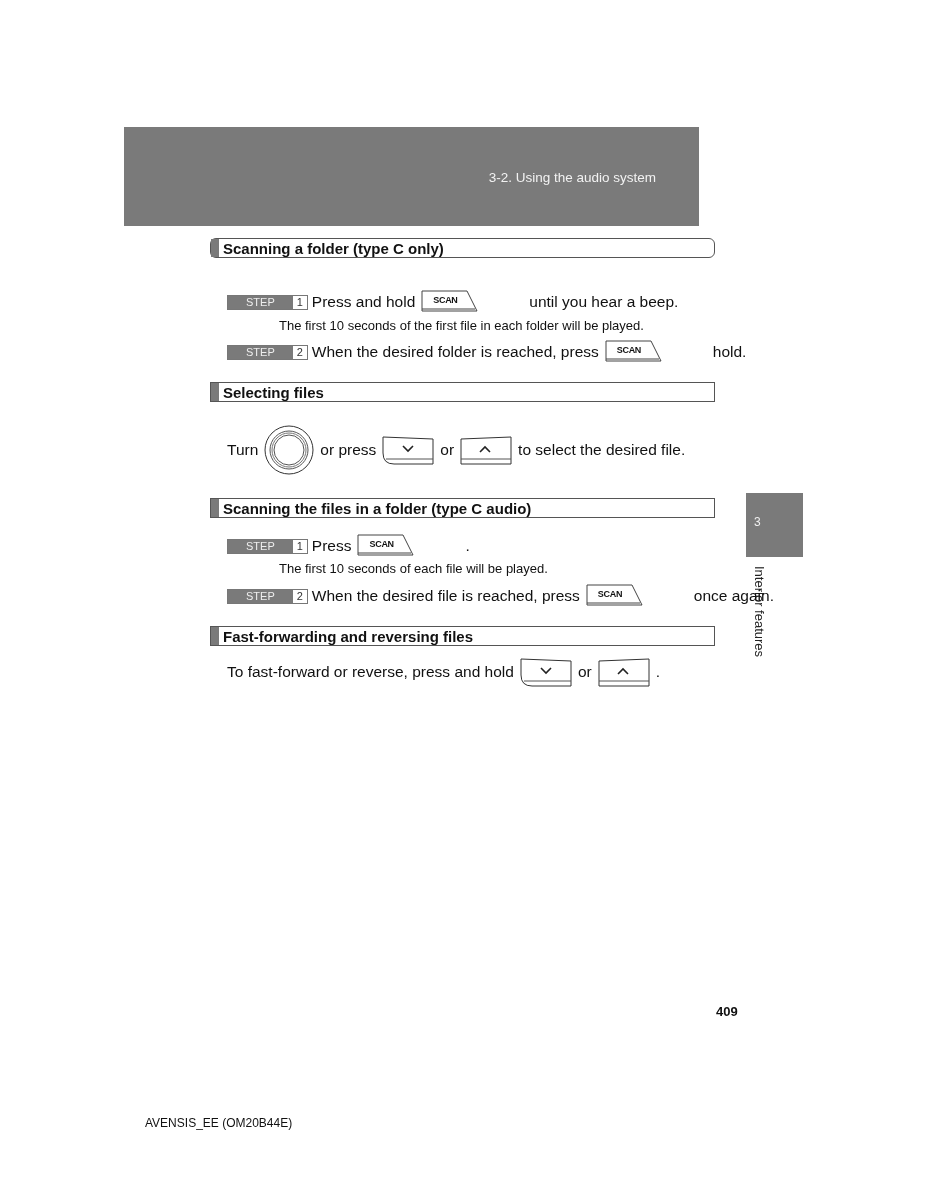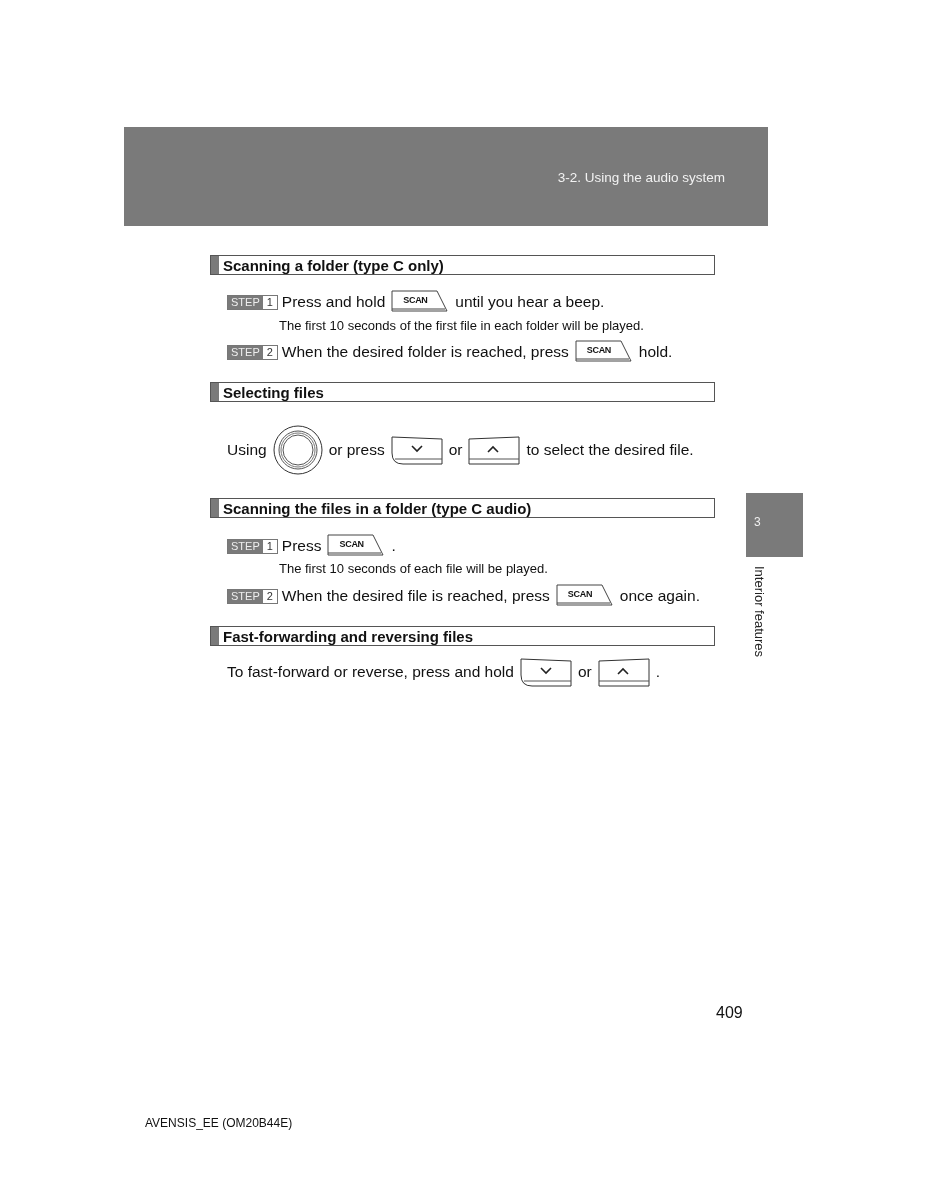--- a/index.html
+++ b/index.html
@@ -1,59 +1,59 @@
 <!DOCTYPE html>
 <html><head>
 <meta charset="utf-8">
 <style>
   html, body { margin:0; padding:0; background:#ffffff; }
   body { width:927px; height:1200px; position:relative; overflow:hidden;
          font-family:"Liberation Sans", sans-serif; color:#111; }
-  .header-band { position:absolute; left:124px; top:127px; width:644px; height:99px; background:#7a7a7a; }
+  .header-band { position:absolute; left:124px; top:127px; width:575px; height:99px; background:#7a7a7a; }
   .header-title { position:absolute; right:43px; top:43px; color:#f2f2f2; font-size:13.5px; }
   .side-tab { position:absolute; left:746px; top:493px; width:57px; height:64px; background:#7a7a7a; }
   .side-tab-num { position:absolute; left:8px; top:22px; color:#f0f0f0; font-size:12px; }
   .side-label { position:absolute; left:752px; top:566px; writing-mode:vertical-rl; font-size:13px; color:#222; }
 
   .section-head { position:absolute; left:210px; width:505px; height:20px; border:1px solid #555; box-sizing:border-box; }
   .section-head .bar { position:absolute; left:0; top:0; bottom:0; width:8px; background:#7a7a7a; }
   .section-head .title { position:absolute; left:12px; top:1px; font-weight:bold; font-size:15px; }
 
   .line { position:absolute; left:227px; font-size:15.5px; white-space:nowrap; display:flex; align-items:center; }
   .note { position:absolute; left:279px; font-size:13px; white-space:nowrap; }
 
   .step { display:inline-flex; height:13px; font-size:11px; margin-right:4px; border:1px solid #777; }
-  .step .s { background:#7a7a7a; color:#eee; padding:0 3px; line-height:13px; }
+  .step .s { background:#7a7a7a; color:#eee; padding:0 18px; line-height:13px; }
   .step .n { background:#fff; color:#333; padding:0 4px; line-height:13px; }
 
-  .scan-btn { display:inline-block; position:relative; width:58px; height:24px; margin:0 6px; }
+  .scan-btn { display:inline-block; position:relative; width:58px; height:24px; margin:0 6px;padding-left:44px; }
   .scan-btn svg { position:absolute; left:0; top:0; }
   .scan-btn .lbl { position:absolute; left:12px; top:5px; font-size:9px; font-weight:bold; letter-spacing:-0.3px; }
 
   .arrow-btn { display:inline-block; position:relative; width:52px; height:28px; margin:0 6px; }
   .arrow-btn svg { position:absolute; left:0; top:0; }
 
   .knob { display:inline-block; width:50px; height:50px; margin:0 6px; }
 
-  .page-num { position:absolute; left:716px; top:1004px; font-size:16px; }
+  .page-num { position:absolute; left:716px; top:1004px; font-size:13px;font-weight:bold; }
   .footer { position:absolute; left:145px; top:1116px; font-size:12px; }
 </style>
 </head>
 <body>
 
 <div class="header-band">
   <span class="header-title">3-2. Using the audio system</span>
 </div>
 
 <div class="side-tab">
   <span class="side-tab-num">3</span>
 </div>
 <div class="side-label">Interior features</div>
 
-<div class="section-head" style="top:255px;">
+<div class="section-head" style="top:238px;border-radius:6px;">
   <div class="bar"></div>
   <span class="title">Scanning a folder (type C only)</span>
 </div>
 
 <div class="line" style="top:290px;">
   <span class="step">
       <span class="s">STEP</span>
       <span class="n">1</span>
     </span>
   <span>Press and hold</span>
@@ -83,21 +83,21 @@
   </span>
   <span>hold.</span>
 </div>
 
 <div class="section-head" style="top:382px;padding-left:40px;">
   <div class="bar"></div>
   <span class="title">Selecting files</span>
 </div>
 
 <div class="line" style="top:425px;">
-  <span>Using</span>
+  <span>Turn</span>
   <span class="knob">
     <svg width="50" height="50">
         <circle cx="25" cy="25" r="24" fill="#fff" stroke="#333"></circle>
         <circle cx="25" cy="25" r="19" fill="none" stroke="#555"></circle>
         <circle cx="25" cy="25" r="17" fill="none" stroke="#777"></circle>
         <circle cx="25" cy="25" r="15" fill="none" stroke="#555"></circle>
       </svg>
   </span>
   <span>or press</span>
   <span class="arrow-btn">

